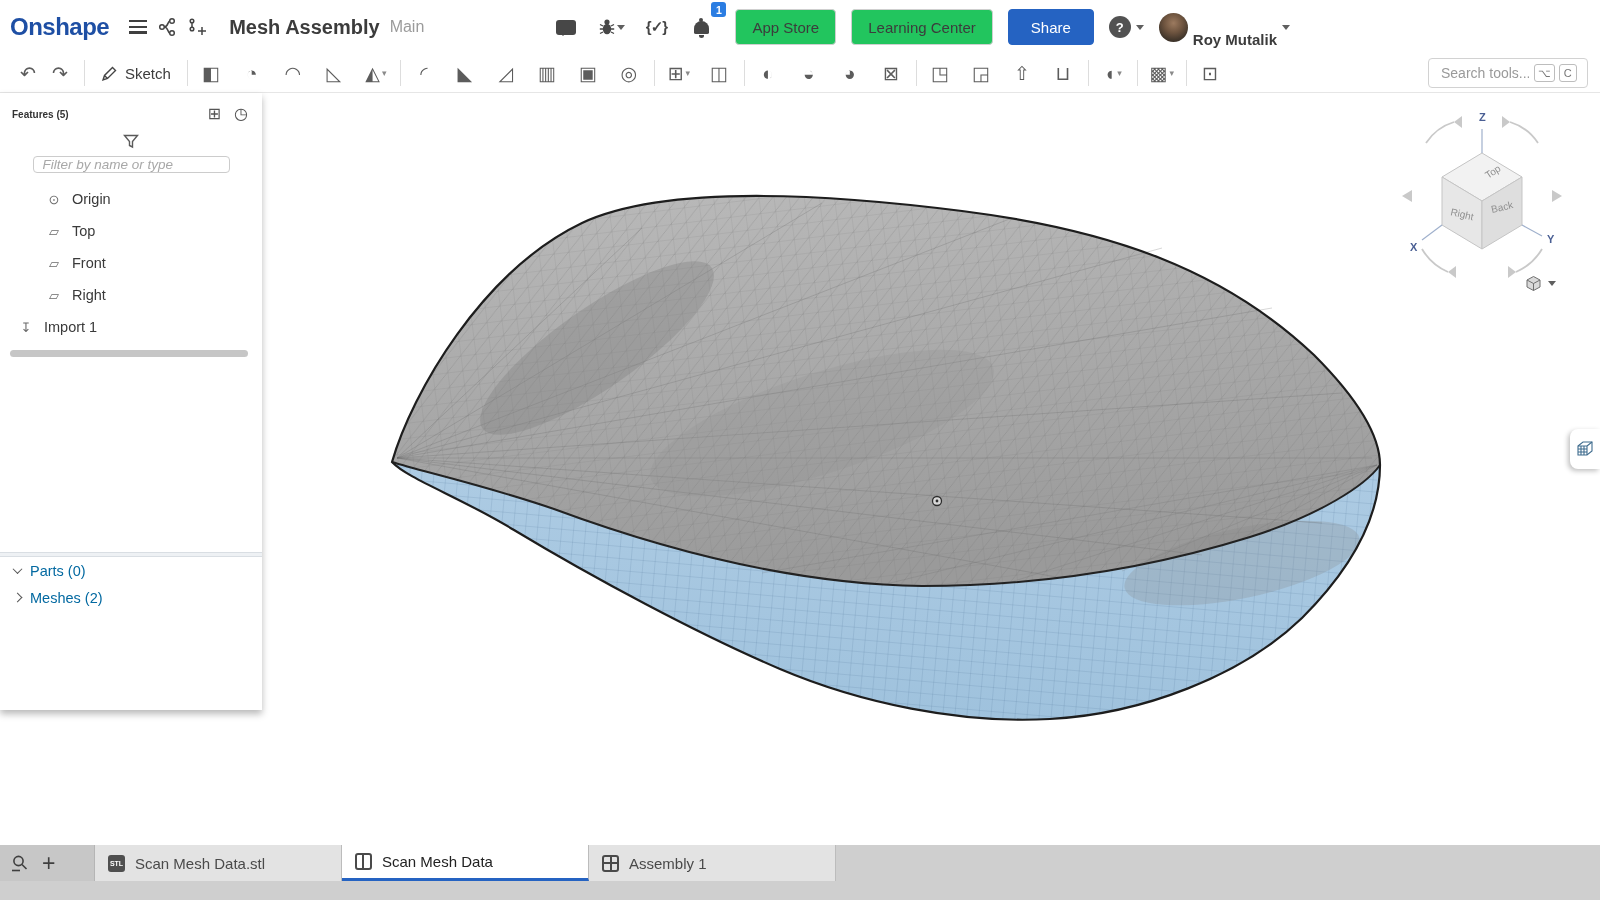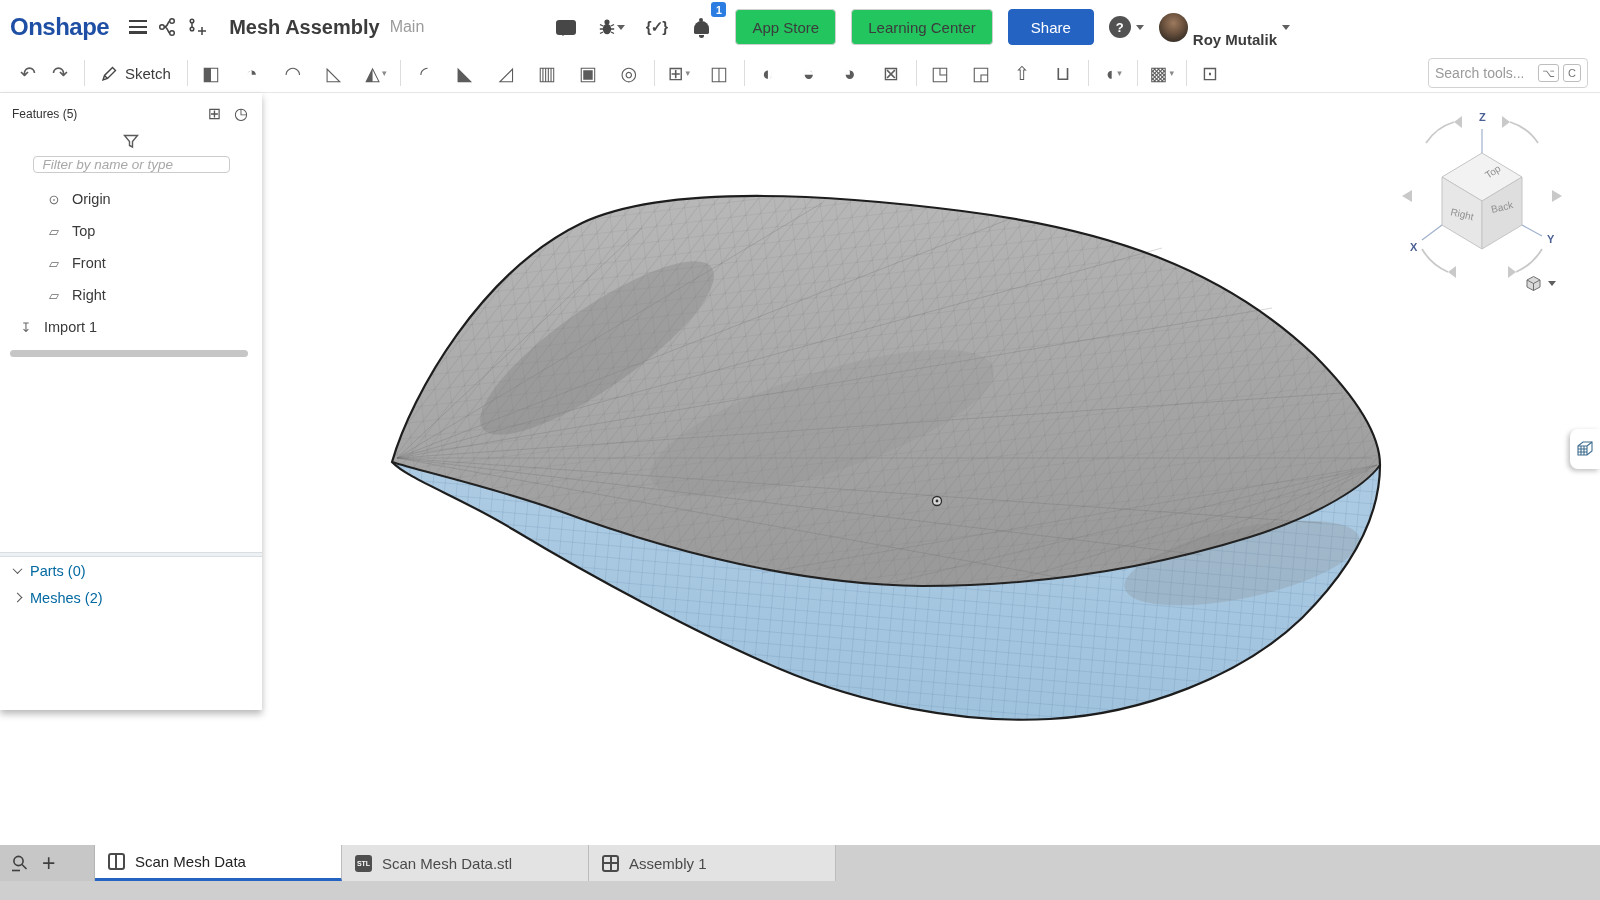--- a/index.html
+++ b/index.html
@@ -31,30 +31,30 @@
   .user-name { font-size:15px; font-weight:600; color:#3c3c3c;margin-top:24px; }
 
   
   .toolbar { position:absolute; top:54px; left:0; width:1600px; height:39px; background:#fff; border-bottom:1px solid #e6e6e6; display:flex; align-items:center; padding:0 12px; }
   .tool-btn { min-width:32px; height:30px; padding:0 3px; display:flex; align-items:center; justify-content:center; color:#5c5c5c; cursor:pointer; border-radius:3px; }
   .tool-glyph { font-size:19px; line-height:1; }
   .tool-caret { font-size:9px; color:#8a8a8a; margin-left:2px; }
   .tb-divider { width:1px; height:26px; background:#ddd; margin:0 8px; flex:none; }
   .tool-group { display:flex; align-items:center; gap:9px; }
   .sketch-btn { display:flex; align-items:center; gap:7px; padding:0 8px; height:30px; font-size:15px; color:#3c3c3c; cursor:pointer; }
-  .search-tools { margin-left:auto; display:flex; align-items:center; gap:5px; width:160px; height:30px; border:1px solid #d2d2d2; border-radius:4px; padding:0 6px; background:#fff; }
+  .search-tools { margin-left:auto; display:flex; align-items:center; gap:5px; width:160px; height:30px; border:1px solid #d2d2d2; border-radius:4px; padding:0 12px; background:#fff; }
   .search-tools input { border:none; outline:none; width:88px; font-size:14px; color:#555; font-family:inherit; background:transparent; }
   input::placeholder { color:#9a9a9a; }
   .kbd-group { display:flex; gap:4px; margin-left:auto; }
   .kbd { min-width:18px; height:18px; border:1px solid #bdbdbd; border-radius:3px; font-size:11px; color:#777; display:flex; align-items:center; justify-content:center; padding:0 3px; }
 
   
   .features-panel { position:absolute; top:93px; left:0; width:262px; height:617px; background:#fff; box-shadow:0 4px 7px rgba(0,0,0,0.28); z-index:5; display:flex; flex-direction:column; }
   .fp-header { display:flex; align-items:center; padding:13px 14px 6px 12px; }
-  .fp-title { font-size:12px; font-weight:400; color:#333; }
+  .fp-title { font-size:10px; font-weight:700; color:#333; }
   .fp-hicons { margin-left:auto; display:flex; gap:13px; }
   .fp-hicon { font-size:16px; color:#555; cursor:pointer; line-height:1; }
   .fp-filter { display:flex; align-items:center; gap:7px; padding:6px 12px 10px;flex-direction:column; }
   .fp-filter input { flex:1; height:30px; border:1px solid #ccc; border-radius:4px; padding:0 9px; font-size:13.5px; color:#555; outline:none; font-family:inherit; }
   .fp-filter input::placeholder { font-style:italic; color:#a8a8a8; }
   .tree-row { display:flex; align-items:center; height:32px; padding-left:18px; gap:10px; font-size:14.5px; color:#3a3a3a; cursor:pointer; }
   .tree-row.child { padding-left:46px; }
   .tree-icon { width:16px; text-align:center; color:#6b6b6b; font-size:13px; line-height:1; }
   .tree-label { white-space:nowrap; }
   .chev { width:7px; height:7px; border-right:1.7px solid #555; border-bottom:1.7px solid #555; flex:none; display:inline-block; }
@@ -468,29 +468,29 @@
           <g fill="none" stroke="#3f3f3f" stroke-width="1.6">
             <circle cx="8.5" cy="7" r="4.6"></circle>
             <path d="M12 10.5 L16.5 15"></path>
             <path d="M2 16.5 H10"></path>
           </g>
         </svg>
       <span class="plus-btn">+</span>
     </div>
     <div class="tabs-host">
 
-        <div class="doc-tab" data-active="true">
-        <span class="tab-icon" data-icon="part-studio"></span>
-        <span>Scan Mesh Data</span>
-      </div>
         <div class="doc-tab" data-active="false">
         <span class="tab-icon" data-icon="stl">
             <span class="stl-text">STL</span>
           </span>
         <span>Scan Mesh Data.stl</span>
       </div>
+        <div class="doc-tab" data-active="true">
+        <span class="tab-icon" data-icon="part-studio"></span>
+        <span>Scan Mesh Data</span>
+      </div>
         <div class="doc-tab" data-active="false">
         <span class="tab-icon" data-icon="assembly"></span>
         <span>Assembly 1</span>
       </div>
       </div>
   </div>
 </div>
 
 </body></html>

